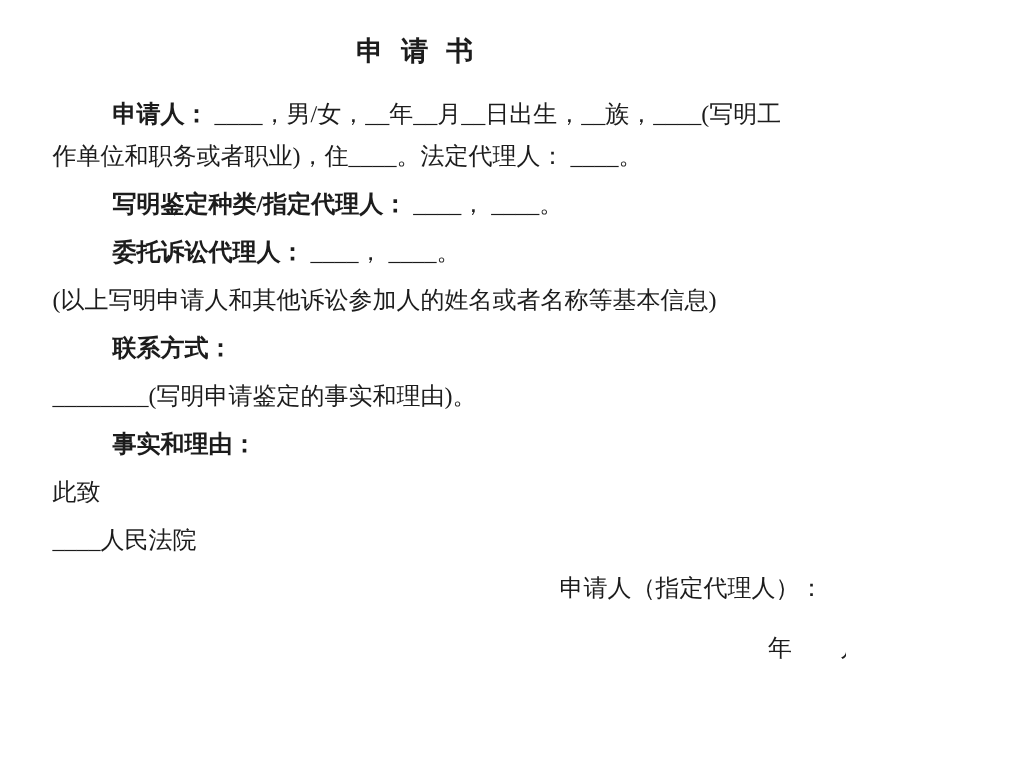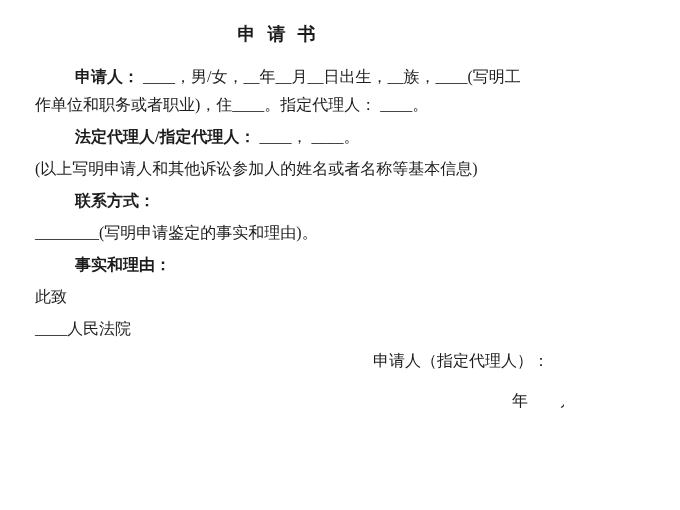--- a/index.html
+++ b/index.html
@@ -47,24 +47,25 @@
     white-space: nowrap;
   }
 </style>
 </head>
 <body>
 
 <div class="page">
 
   <h1 class="title">申请书</h1>
 
-  <p class="para"><span class="lbl">申请人：</span><span> ____，男/女，__年__月__日出生，__族，____(写明工作单位和职务或者职业)，住____。指定代理人： ____。</span></p>
+  <p class="para"><span class="lbl">申请人：</span><span> ____，男/女，__年__月__日出生，__族，____(写明工作单位和职务或者职业)，住____。法定代理人： ____。</span></p>
 
-  <p class="para"><span class="lbl">法定代理人/指定代理人：</span><span> ____， ____。</span></p>
+  <p class="para"><span class="lbl">写明鉴定种类/指定代理人：</span><span> ____， ____。</span></p>
 
+  <p class="para"><span class="lbl">委托诉讼代理人：</span><span> ____， ____。</span></p>
 
   <p class="para"><span>(以上写明申请人和其他诉讼参加人的姓名或者名称等基本信息)</span></p>
 
   <p class="para"><span class="lbl">联系方式：</span><span></span></p>
 
 
   <p class="para"><span>________(写明申请鉴定的事实和理由)。</span></p>
 
   <p class="para"><span class="lbl">事实和理由：</span><span></span></p>
 

